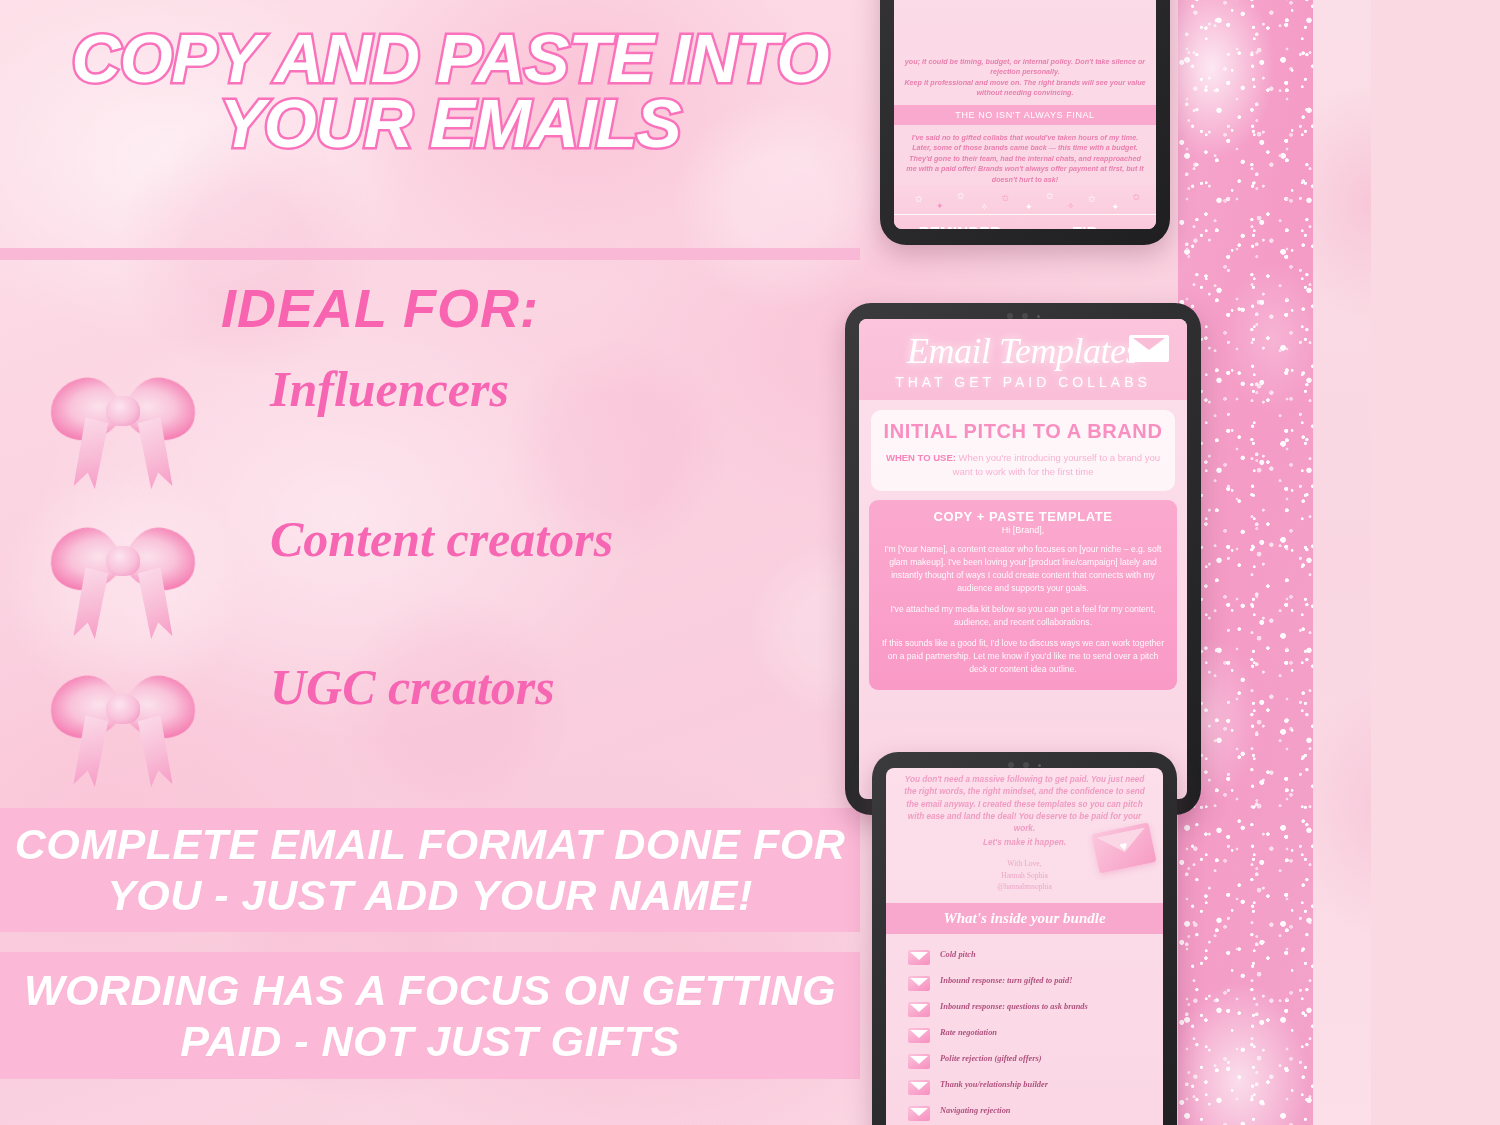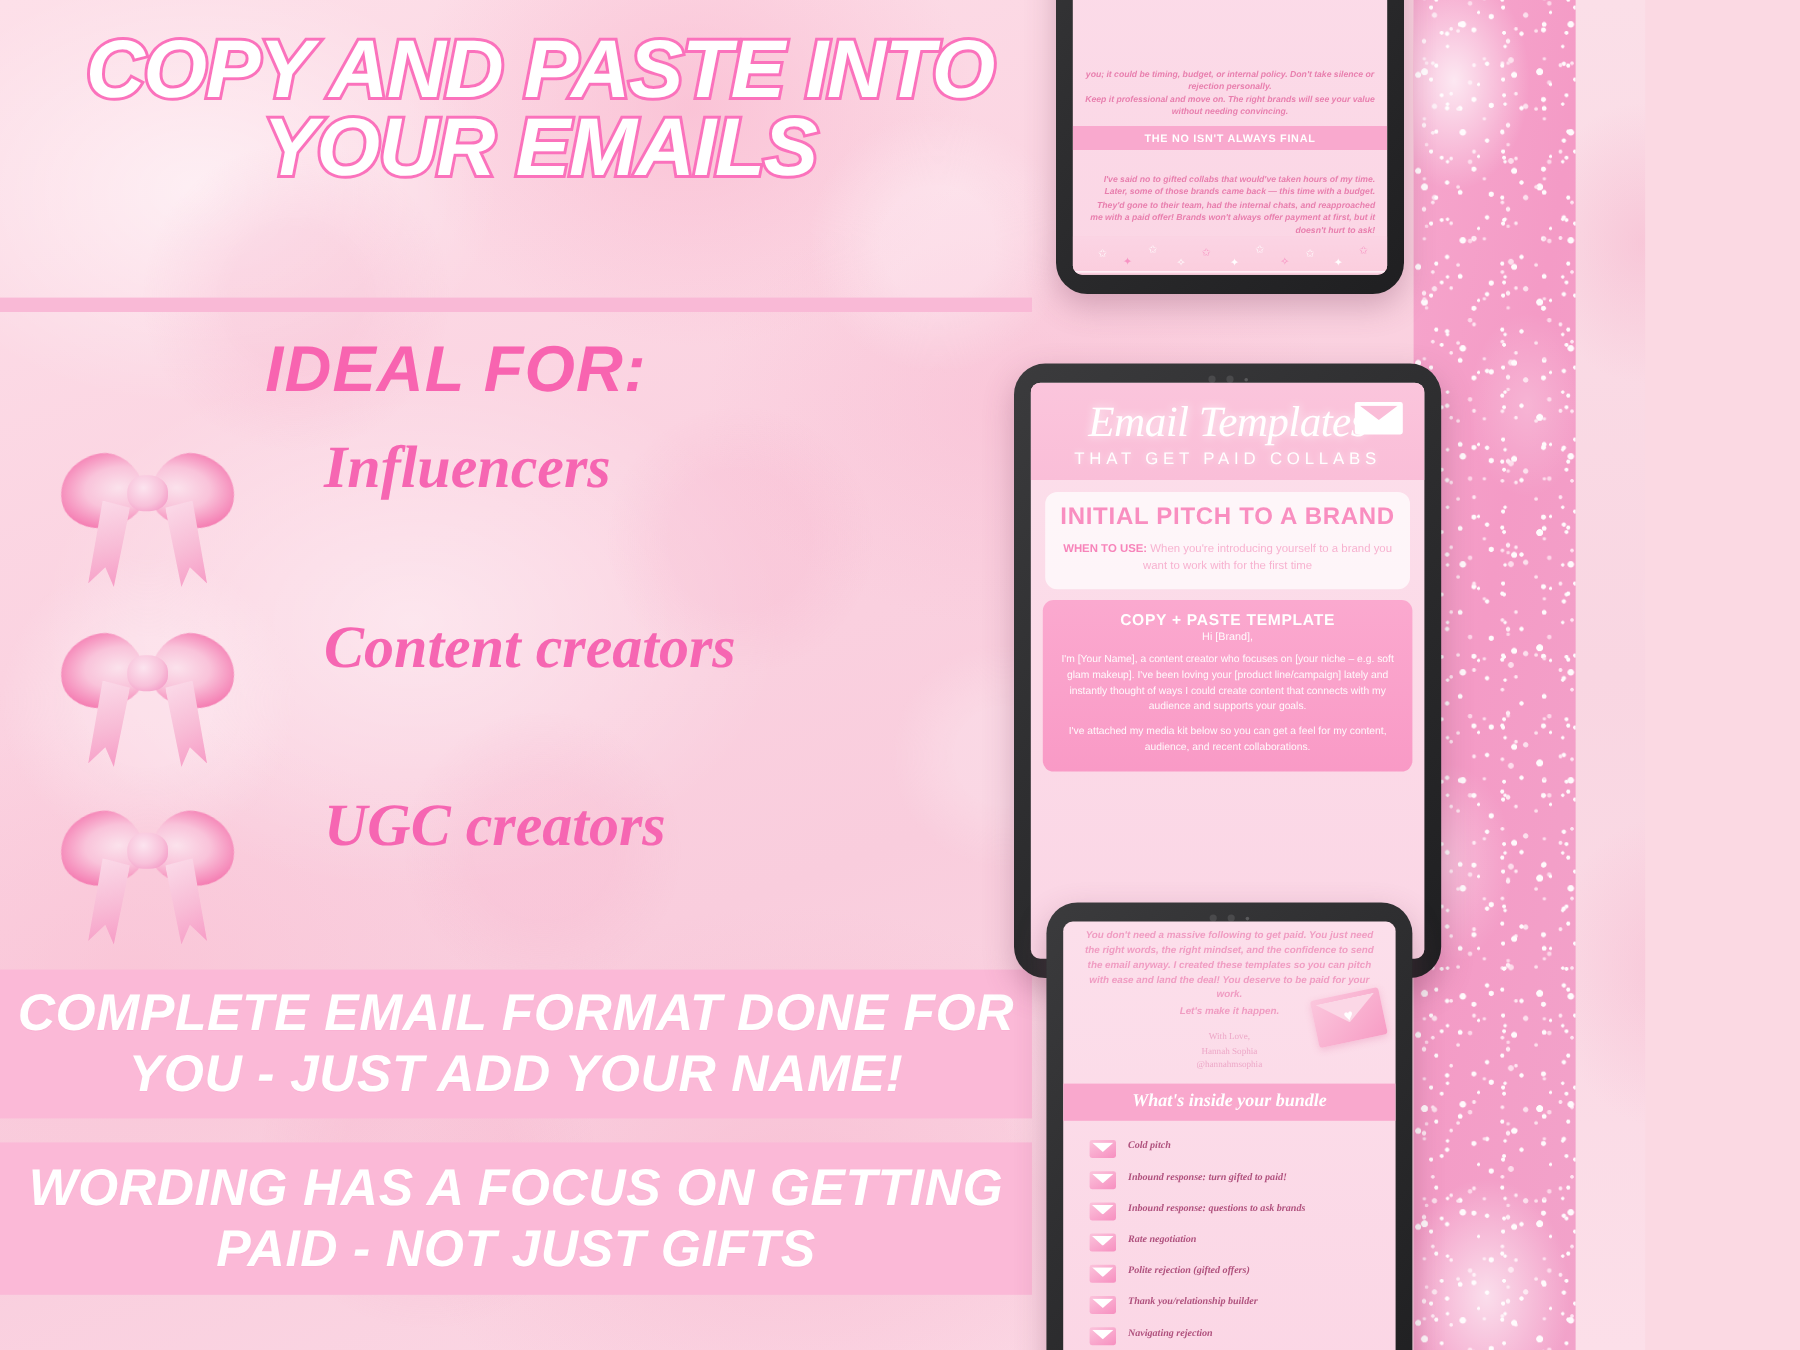--- a/index.html
+++ b/index.html
@@ -192,21 +192,21 @@
   
   #tablet3{ left:872px; top:752px; width:305px; height:420px; z-index:5; }
 
   
   .s1-body{
     padding:6px 10px 0; font-style:italic; font-weight:bold;
     font-size:7.2px; line-height:1.45; color:#e87fae; text-align:center;
   }
   .s1-bar{
     margin-top:6px; background:#f9a9ce; color:#fff; text-align:center;
-    font-size:9px; letter-spacing:.6px; padding:5px 0;font-weight:bold;
+    font-size:9px; letter-spacing:.6px; padding:5px 0;
   }
   .s1-stars{
     height:30px; position:relative;
     background:linear-gradient(180deg,#fbd4e4,#fbcede);
     border-bottom:1px solid rgba(255,255,255,.85);
   }
   .s1-stars span{ position:absolute; color:#fff; font-size:9px; opacity:.95; }
   .s1-stars span.p{ color:#f791c2; }
   .s1-sub{ background:linear-gradient(180deg,#fbcede,#f9c2d7); padding:8px 6px 10px; }
   .s1-heads{ display:flex; }
@@ -358,21 +358,21 @@
 
   <div class="tablet" id="tablet1">
 
     <div class="screen">
       <div style="height:250px;"></div>
       <div class="s1-body">
         <div>you; it could be timing, budget, or internal policy. Don't take silence or rejection personally.</div>
         <div>Keep it professional and move on. The right brands will see your value without needing convincing.</div>
       </div>
       <div class="s1-bar">THE NO ISN'T ALWAYS FINAL</div>
-      <div class="s1-body" style="padding-top:20px;text-align:right;">I've said no to gifted collabs that would've taken hours of my time. Later, some of those brands came back — this time with a budget. They'd gone to their team, had the internal chats, and reapproached me with a paid offer! Brands won't always offer payment at first, but it doesn't hurt to ask!</div>
+      <div class="s1-body" style="padding-top:8px;">I've said no to gifted collabs that would've taken hours of my time. Later, some of those brands came back — this time with a budget. They'd gone to their team, had the internal chats, and reapproached me with a paid offer! Brands won't always offer payment at first, but it doesn't hurt to ask!</div>
       <div class="s1-stars">
         <span style="left:8%;top:30%;">✩</span>
           <span class="p" style="left:16%;top:55%;">✦</span>
         <span style="left:24%;top:20%;">✩</span>
           <span style="left:33%;top:60%;">✧</span>
         <span class="p" style="left:41%;top:28%;">✩</span>
           <span style="left:50%;top:58%;">✦</span>
         <span style="left:58%;top:22%;">✩</span>
           <span class="p" style="left:66%;top:55%;">✧</span>
         <span style="left:74%;top:30%;">✩</span>
@@ -405,20 +405,21 @@
         <div class="s2-card-title">INITIAL PITCH TO A BRAND</div>
         <div class="s2-when">
           <b>WHEN TO USE:</b><span> When you're introducing yourself to a brand you want to work with for the first time</span>
         </div>
       </div>
       <div class="s2-tpl">
         <div class="s2-tpl-h">COPY + PASTE TEMPLATE</div>
         <div class="s2-greet">Hi [Brand],</div>
         <div class="s2-p">I'm [Your Name], a content creator who focuses on [your niche – e.g. soft glam makeup]. I've been loving your [product line/campaign] lately and instantly thought of ways I could create content that connects with my audience and supports your goals.</div>
         <div class="s2-p">I've attached my media kit below so you can get a feel for my content, audience, and recent collaborations.</div>
+        <div class="s2-p">If this sounds like a good fit, I'd love to discuss ways we can work together on a paid partnership. Let me know if you'd like me to send over a pitch deck or content idea outline.</div>
       </div>
     </div>
   </div>
 
   <div class="tablet" id="tablet3">
     <div class="cam">
         <i></i>
         <i></i>
         <i class="dot"></i>
       </div>

